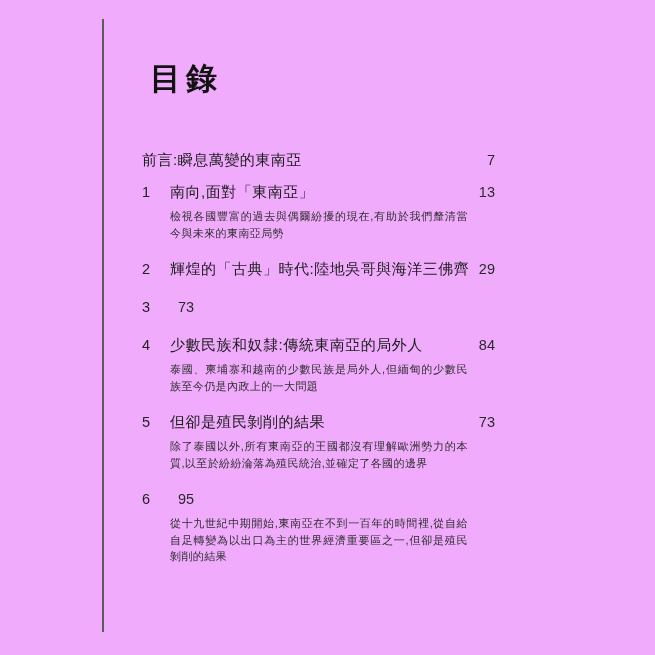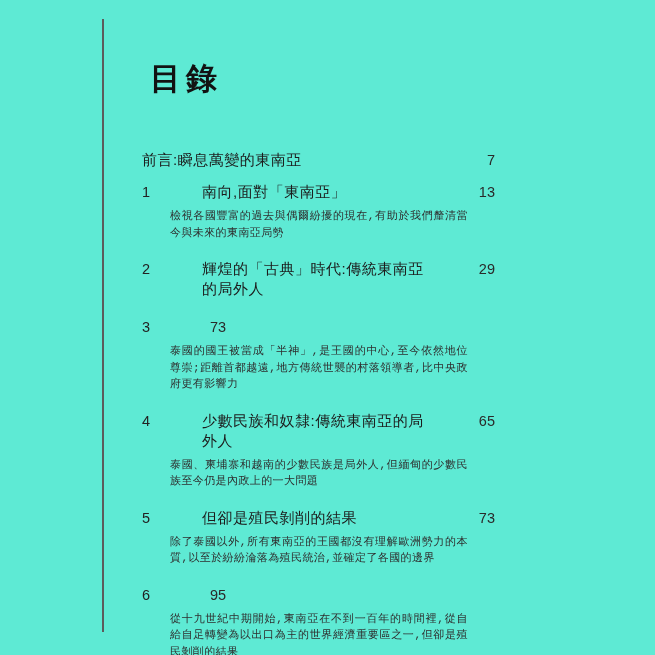--- a/index.html
+++ b/index.html
@@ -2,41 +2,41 @@
 <html><head>
 <meta charset="utf-8">
 <style>
   html,body{margin:0;padding:0;}
   body{
     width:655px;height:655px;position:relative;overflow:hidden;
     background:#ffffff;
     font-family:"Liberation Sans","DejaVu Sans",sans-serif;
     color:#1e1e1e;
   }
-  .page{position:absolute;inset:0;background:#5eead4;}
+  .page{position:absolute;inset:0;background:#f0abfc;}
   .edge-line{
     position:absolute;left:102px;top:19px;width:2px;height:613px;
     background:#5c5c5c;
   }
   .content{position:absolute;left:142px;top:62px;width:353px;}
   .doc-title{
     font-size:31px;font-weight:600;letter-spacing:5px;
     margin:0 0 0 8px;color:#121212;line-height:1.1;
   }
   .toc{margin-top:54px;}
   .entry{margin-bottom:18px;}
   .entry.no-desc{margin-bottom:12px;}
-  .row{display:flex;align-items:baseline;font-size:15px;line-height:20px;color:#1c1c1c;gap:32px;}
+  .row{display:flex;align-items:baseline;font-size:15px;line-height:20px;color:#1c1c1c;}
   .num{width:28px;flex:none;font-size:14.5px;color:#222;}
   .label{flex:1;letter-spacing:0.5px;}
   .pg{flex:none;margin-left:8px;font-size:14.5px;color:#2a2a2a;}
   .desc{
     margin:6px 0 0 28px;width:298px;
     font-size:11px;line-height:16.5px;
-    font-family:Liberation Mono, monospace;
+    font-family:Liberation Sans, sans-serif;
     color:#2e2e2e;letter-spacing:0.4px;text-align:justify;
   }
 </style>
 </head>
 <body>
 
 <div class="page">
   <div class="edge-line"></div>
   <div class="content">
     <h1 class="doc-title">目錄</h1>
@@ -55,38 +55,37 @@
       <span class="num">1</span>
       <span class="label">南向,面對「東南亞」</span>
       <span class="pg">13</span>
     </div>
     <p class="desc">檢視各國豐富的過去與偶爾紛擾的現在,有助於我們釐清當今與未來的東南亞局勢</p>
   </div>
 
   <div class="entry">
     <div class="row">
       <span class="num">2</span>
-      <span class="label">輝煌的「古典」時代:傳統東南亞的局外人</span>
+      <span class="label">輝煌的「古典」時代:陸地吳哥與海洋三佛齊</span>
       <span class="pg">29</span>
     </div>
   </div>
 
   <div class="entry">
     <div class="row">
       <span class="num">3</span>
       <span class="pg">73</span>
     </div>
-    <p class="desc">泰國的國王被當成「半神」,是王國的中心,至今依然地位尊崇;距離首都越遠,地方傳統世襲的村落領導者,比中央政府更有影響力</p>
   </div>
 
   <div class="entry">
     <div class="row">
       <span class="num">4</span>
       <span class="label">少數民族和奴隸:傳統東南亞的局外人</span>
-      <span class="pg">65</span>
+      <span class="pg">84</span>
     </div>
     <p class="desc">泰國、柬埔寨和越南的少數民族是局外人,但緬甸的少數民族至今仍是內政上的一大問題</p>
   </div>
 
   <div class="entry">
     <div class="row">
       <span class="num">5</span>
       <span class="label">但卻是殖民剝削的結果</span>
       <span class="pg">73</span>
     </div>

